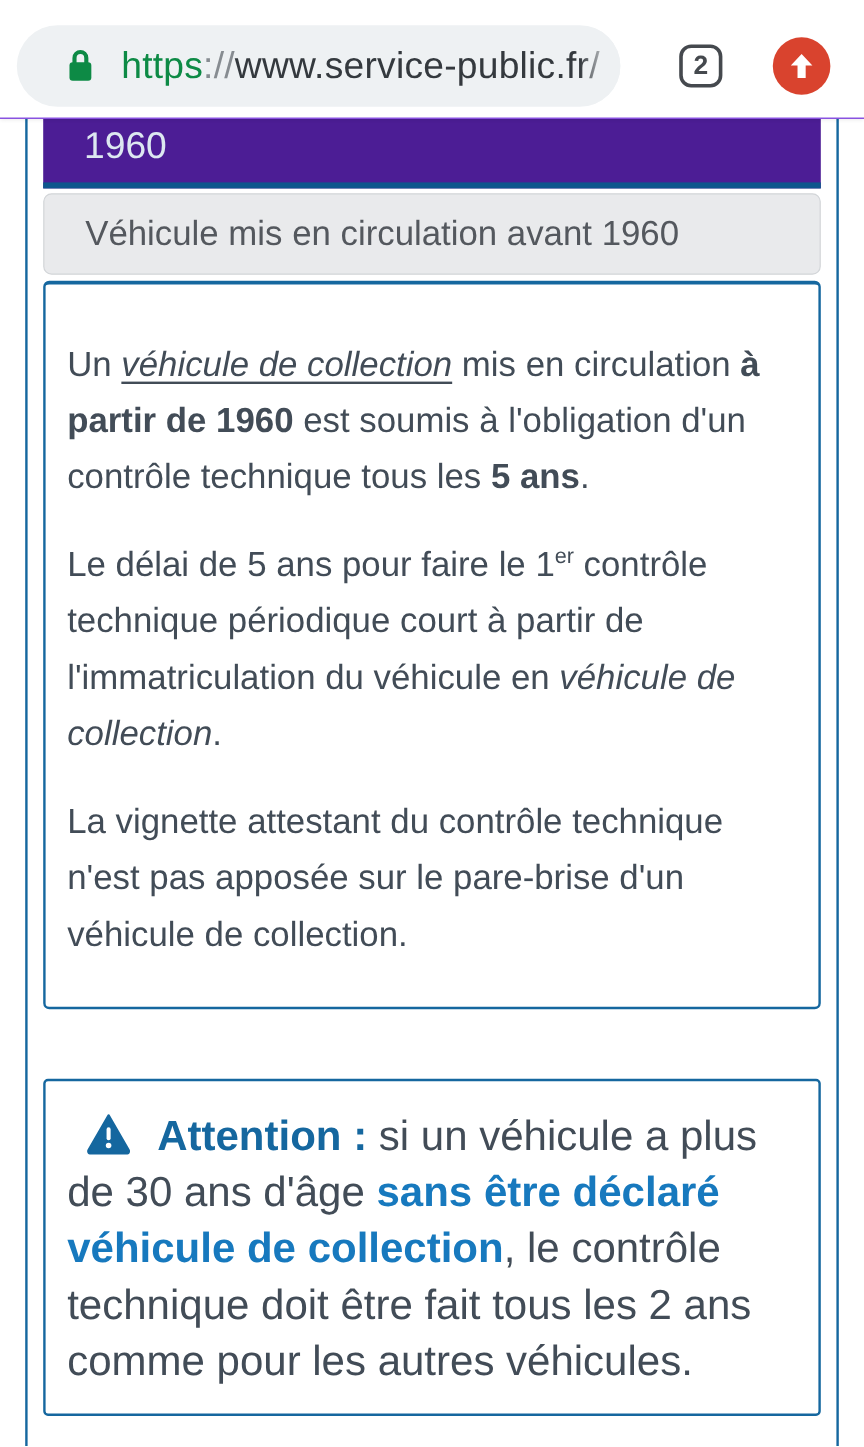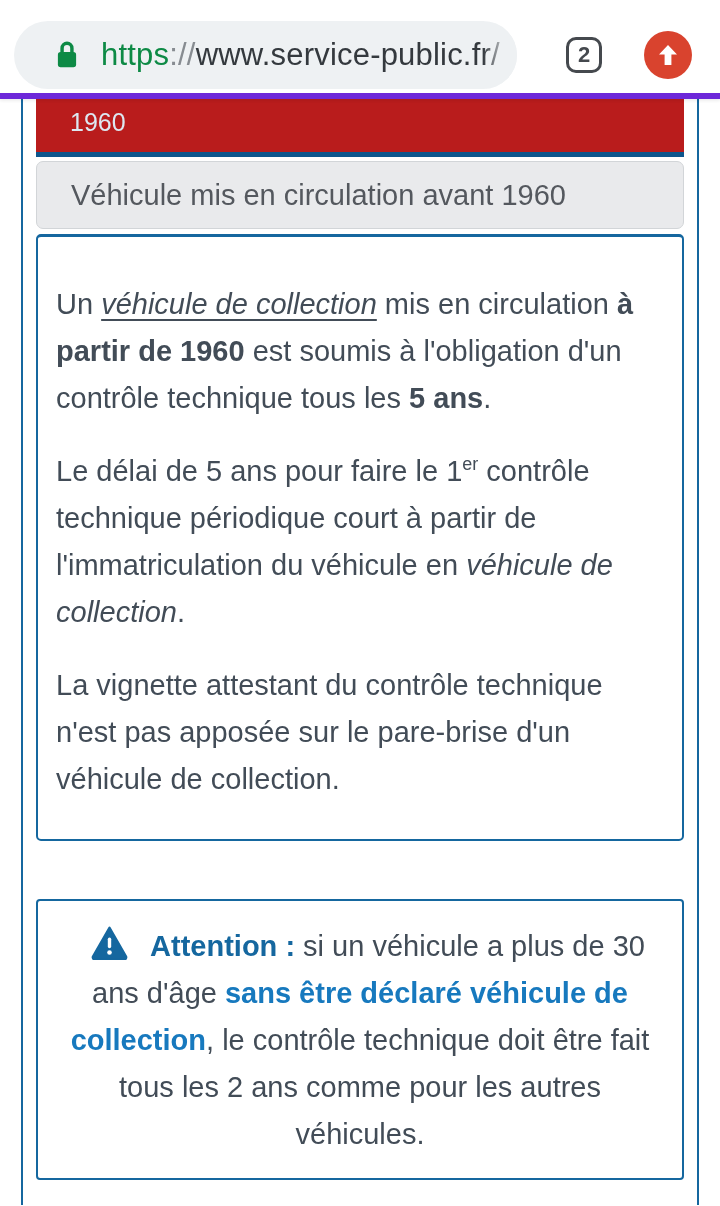--- a/index.html
+++ b/index.html
@@ -5,21 +5,21 @@
   html,body{margin:0;padding:0;}
   body{
     width:720px;height:1206px;overflow:hidden;background:#ffffff;
     font-family:"Liberation Sans","DejaVu Sans",sans-serif;
     -webkit-font-smoothing:antialiased;
   }
 
   
   .browser-bar{
     position:relative;width:720px;height:99px;background:#ffffff;
-    border-bottom:6px solid #6d28d9;
+    border-bottom:1px solid #6d28d9;
     box-shadow:0 2px 3px rgba(0,0,0,.07);
     box-sizing:border-box;z-index:5;
   }
   .omnibox{
     position:absolute;left:14px;top:21px;width:503px;height:68px;
     background:#eef1f3;border-radius:34px;display:flex;align-items:center;
     overflow:hidden;
   }
   .omnibox::after{
     content:"";position:absolute;right:0;top:0;bottom:0;width:34px;
@@ -49,22 +49,22 @@
   
   .page{
     position:relative;width:720px;height:1106px;background:#ffffff;
   }
   .page-border{position:absolute;top:0;bottom:0;width:2px;background:#15679f;}
   .page-border.left{left:21px;}
   .page-border.right{left:697px;}
   .column{margin-left:36px;width:648px;}
 
   .tab-active{
-    height:58px;background:#b91c1c;border-bottom:5px solid #0e568d;
-    box-sizing:border-box;color:#dde8f1;font-size:25px;
+    height:58px;background:#4c1d95;border-bottom:5px solid #0e568d;
+    box-sizing:border-box;color:#dde8f1;font-size:31px;
     padding-left:34px;line-height:46px;
   }
   .tab-inactive{
     margin-top:4px;height:68px;background:#e9eaec;
     border:1px solid #d2d5d8;border-radius:7px;box-sizing:border-box;
     color:#54585e;font-size:29px;display:flex;align-items:center;
     padding-left:34px;
   }
 
   .panel{
@@ -79,21 +79,21 @@
   .seg-b{font-weight:bold;}
   .seg-i{font-style:italic;}
   .seg-term{font-style:italic;text-decoration:underline;color:#424c57;text-underline-offset:5px;cursor:pointer;}
   .seg-linkb{font-weight:bold;color:#1779be;cursor:pointer;}
   .seg-attn{font-weight:bold;color:#15679f;}
   sup.seg-sup{font-size:0.62em;line-height:0;vertical-align:super;}
 
   .warning-panel{
     margin-top:58px;border:2px solid #15679f;border-radius:4px;
     box-sizing:border-box;padding:22px 18px 20px 18px;
-    color:#424c57;font-size:29px;line-height:47px;text-align:center;
+    color:#424c57;font-size:35px;line-height:47px;
   }
   .warn-icon{display:inline-block;vertical-align:-4px;margin:0 22px 0 16px;}
 </style>
 </head>
 <body>
 
 <div class="browser-bar">
   <div class="omnibox">
     <svg class="lock" width="30" height="32" viewBox="0 0 24 26">
       <path d="M8 11 V7.5 a4 4 0 0 1 8 0 V11" fill="none" stroke="#0d8a45" stroke-width="2.8"></path>

